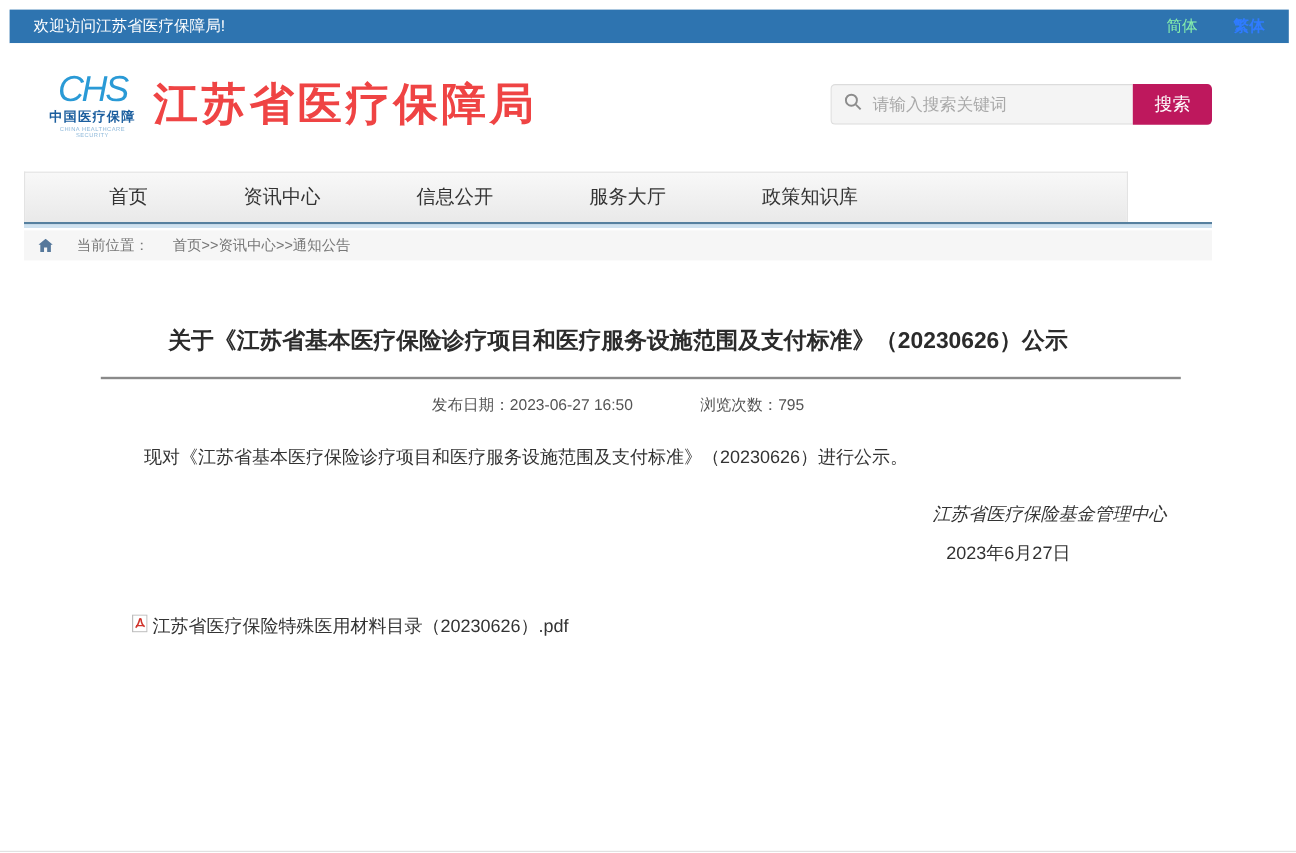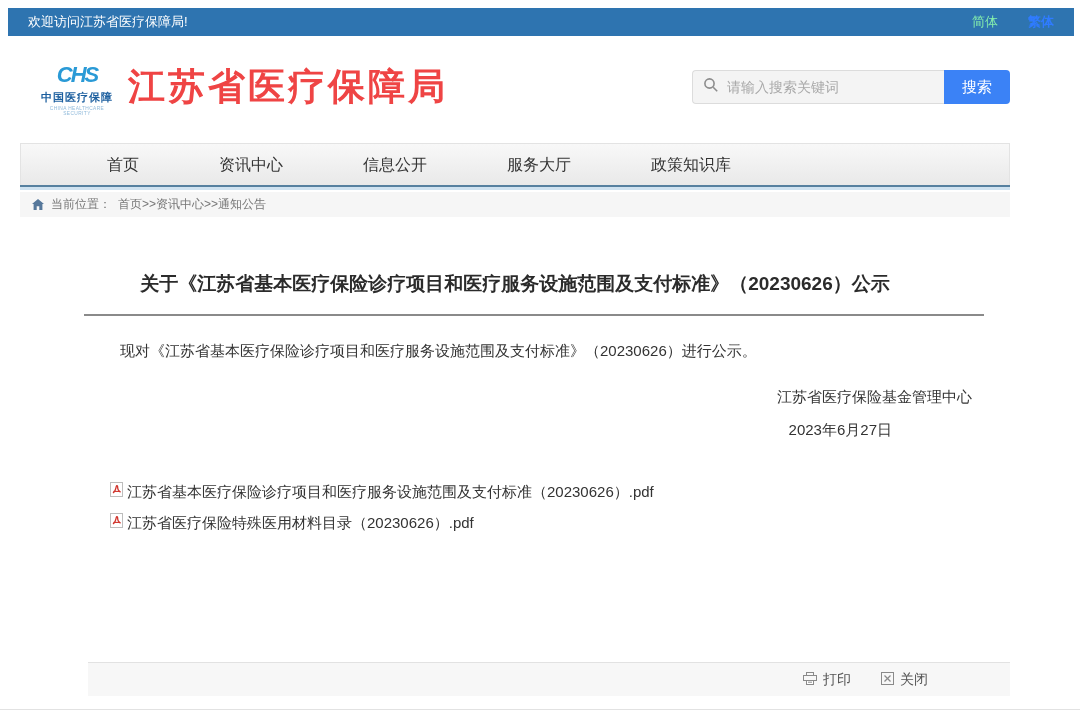--- a/index.html
+++ b/index.html
@@ -10,56 +10,56 @@
   .topbar { position:absolute; left:8px; top:8px; width:1066px; height:28px; background:#2e74b0;
             display:flex; align-items:center; justify-content:space-between; padding:0 20px;
             color:#fff; font-size:13px; }
   .topbar-right { display:flex; align-items:center; gap:30px; }
   .lang-simplified { color:#86efac; cursor:pointer; }
   .lang-traditional { color:#2f7bff; font-weight:bold; cursor:pointer; }
 
   
   .header { position:absolute; left:8px; top:36px; width:1066px; height:107px; background:#fff; }
   .logo-block { position:absolute; left:26px; top:26px; width:86px; text-align:center; cursor:pointer; }
-  .logo-acronym { font-size:22px; line-height:26px; font-weight:bold; font-style:italic; color:#2a9ad6; letter-spacing:-2px; }
+  .logo-acronym { font-size:30px; line-height:26px; font-weight:normal; font-style:italic; color:#2a9ad6; letter-spacing:-2px; }
   .logo-cn { font-size:11px; font-weight:bold; color:#1b5e9e; letter-spacing:1px; margin-top:2px; }
   .logo-en { font-size:6px; color:#8fb9da; letter-spacing:0.5px; transform:scale(0.8); }
   .site-title { position:absolute; left:120px; top:26px; font-size:37px; font-weight:900; color:#ef4444; letter-spacing:3px; }
 
   .search { position:absolute; right:64px; top:34px; width:318px; height:34px; display:flex; }
   .search-input-wrap { flex:1; background:#f4f4f4; border:1px solid #dcdcdc; border-right:none;
                        border-radius:4px 0 0 4px; display:flex; align-items:center; padding:0 10px; gap:8px; }
   .search-input-wrap input { flex:1; border:none; background:transparent; outline:none; font-size:14px; color:#c2410c;
                              font-family:"Liberation Sans","DejaVu Sans",sans-serif; }
   .search-input-wrap input::placeholder { color:#a9a9a9; }
-  .search-btn { width:66px; height:34px; border:none; background:#3b82f6; color:#fff; font-size:15px;
+  .search-btn { width:66px; height:34px; border:none; background:#be185d; color:#fff; font-size:15px;
                 border-radius:0 4px 4px 0; cursor:pointer; font-family:inherit; }
 
   
-  .nav { position:absolute; left:20px; top:143px; width:990px; height:42px;
+  .nav { position:absolute; left:20px; top:143px; width:920px; height:42px;
          background:linear-gradient(#f8f8f8,#e9e9e9); border:1px solid #e3e3e3; border-bottom:none;
-         display:flex; align-items:center; padding-left:46px; }
+         display:flex; align-items:center; padding-left:30px; }
   .nav-item { font-size:16px; color:#333; padding:0 40px; line-height:40px; cursor:pointer; }
   .nav-underline-dark  { position:absolute; left:20px; top:185px; width:990px; height:2px; background:#56809f; }
   .nav-underline-light { position:absolute; left:20px; top:187px; width:990px; height:3px; background:#cfe2f0; }
 
   
   .breadcrumb { position:absolute; left:20px; top:192px; width:990px; height:25px; background:#f6f6f6;
-                display:flex; align-items:center; gap:7px; padding-left:12px; font-size:12px; color:#777; }
+                display:flex; align-items:center; gap:20px; padding-left:12px; font-size:12px; color:#777; }
   .home-icon svg { display:block; }
 
   
   .article { position:absolute; left:20px; top:217px; width:990px; }
   .article-title { margin-top:54px; padding:0 60px; text-align:center; font-size:19px; font-weight:bold; color:#2b2b2b; }
   .title-rule { margin:17px 26px 0 64px; height:2px; background:#8a8a8a; }
   .article-meta { margin-top:13px; text-align:center; font-size:13px; color:#555; }
   .article-meta .gap { display:inline-block; width:56px; }
   .article-body { margin:20px 62px 0 70px; font-size:15px; color:#333; line-height:30px; }
   .article-body p { text-indent:2em; margin:2px 0; }
-  .sig-org  { margin:22px 38px 0 0; text-align:right; font-size:15px; color:#333; }
+  .sig-org  { margin:22px 38px 0 0; text-align:right; font-size:15px; color:#333;font-style:italic; }
   .sig-date { margin:14px 118px 0 0; text-align:right; font-size:15px; color:#333; }
   .attachments { margin:36px 0 0 90px; }
   .attachment { display:flex; align-items:center; gap:4px; font-size:15px; color:#333; line-height:31px; cursor:pointer; }
   .attachment svg { flex:0 0 auto; }
 
   
   .article-footer { position:absolute; left:88px; top:662px; width:922px; height:34px; background:#f7f7f7;
                     border-top:1px solid #e2e2e2; display:flex; align-items:center; justify-content:flex-end;
                     gap:30px; padding-right:82px; font-size:14px; color:#555; }
   .footer-btn { display:flex; align-items:center; gap:6px; cursor:pointer; }
@@ -118,70 +118,40 @@
         </svg>
     </span>
     <span>当前位置：</span>
     <span>首页&gt;&gt;资讯中心&gt;&gt;通知公告</span>
   </div>
 
   <div class="article">
     <div class="article-title">关于《江苏省基本医疗保险诊疗项目和医疗服务设施范围及支付标准》（20230626）公示</div>
     <div class="title-rule"></div>
 
+    <div class="article-meta">
+      <span>发布日期：</span><span>2023-06-27 16:50</span><span class="gap"></span><span>浏览次数：</span><span>795</span>
+    </div>
 
     <div class="article-body">
       <p>现对《江苏省基本医疗保险诊疗项目和医疗服务设施范围及支付标准》（20230626）进行公示。</p>
     </div>
 
     <div class="sig-org">江苏省医疗保险基金管理中心</div>
     <div class="sig-date">2023年6月27日</div>
 
     <div class="attachments">
       <div class="attachment">
         <span>
           <svg width="13" height="15" viewBox="0 0 13 15">
               <rect x="0.5" y="0.5" width="12" height="14" fill="#fff" stroke="#bdbdbd"></rect>
               <path d="M3 11 C4.5 10 6 6 6.3 4.4 C6.5 3.4 7.6 3.5 7.6 4.5 C7.6 6.6 9 9.4 10.6 10.2" fill="none" stroke="#d0342c" stroke-width="1.3"></path>
               <path d="M3.4 9.4 H9.8" stroke="#d0342c" stroke-width="1.1"></path>
             </svg>
         </span>
-        <span>江苏省基本医疗保险诊疗项目和医疗服务设施范围及支付标准（20230626）.pdf</span>
-      </div>
-      <div class="attachment">
-        <span>
-          <svg width="13" height="15" viewBox="0 0 13 15">
-              <rect x="0.5" y="0.5" width="12" height="14" fill="#fff" stroke="#bdbdbd"></rect>
-              <path d="M3 11 C4.5 10 6 6 6.3 4.4 C6.5 3.4 7.6 3.5 7.6 4.5 C7.6 6.6 9 9.4 10.6 10.2" fill="none" stroke="#d0342c" stroke-width="1.3"></path>
-              <path d="M3.4 9.4 H9.8" stroke="#d0342c" stroke-width="1.1"></path>
-            </svg>
-        </span>
         <span>江苏省医疗保险特殊医用材料目录（20230626）.pdf</span>
       </div>
     </div>
   </div>
 
-  <div class="article-footer">
-    <span class="footer-btn">
-      <span>
-        <svg width="14" height="13" viewBox="0 0 14 13">
-            <rect x="3.5" y="0.5" width="7" height="3" fill="none" stroke="#8a8a8a"></rect>
-            <rect x="0.5" y="3.5" width="13" height="5" fill="none" stroke="#8a8a8a"></rect>
-            <rect x="3.5" y="8.5" width="7" height="4" fill="#fff" stroke="#8a8a8a"></rect>
-            <line x1="5" y1="10.2" x2="9" y2="10.2" stroke="#8a8a8a"></line>
-          </svg>
-      </span>
-      <span>打印</span>
-    </span>
-    <span class="footer-btn">
-      <span>
-        <svg width="13" height="13" viewBox="0 0 13 13">
-            <rect x="0.5" y="0.5" width="12" height="12" fill="none" stroke="#8a8a8a"></rect>
-            <line x1="3.5" y1="3.5" x2="9.5" y2="9.5" stroke="#8a8a8a" stroke-width="1.2"></line>
-            <line x1="9.5" y1="3.5" x2="3.5" y2="9.5" stroke="#8a8a8a" stroke-width="1.2"></line>
-          </svg>
-      </span>
-      <span>关闭</span>
-    </span>
-  </div>
 
   <div class="photo-edge"></div>
 </div>
 
 </body></html>

